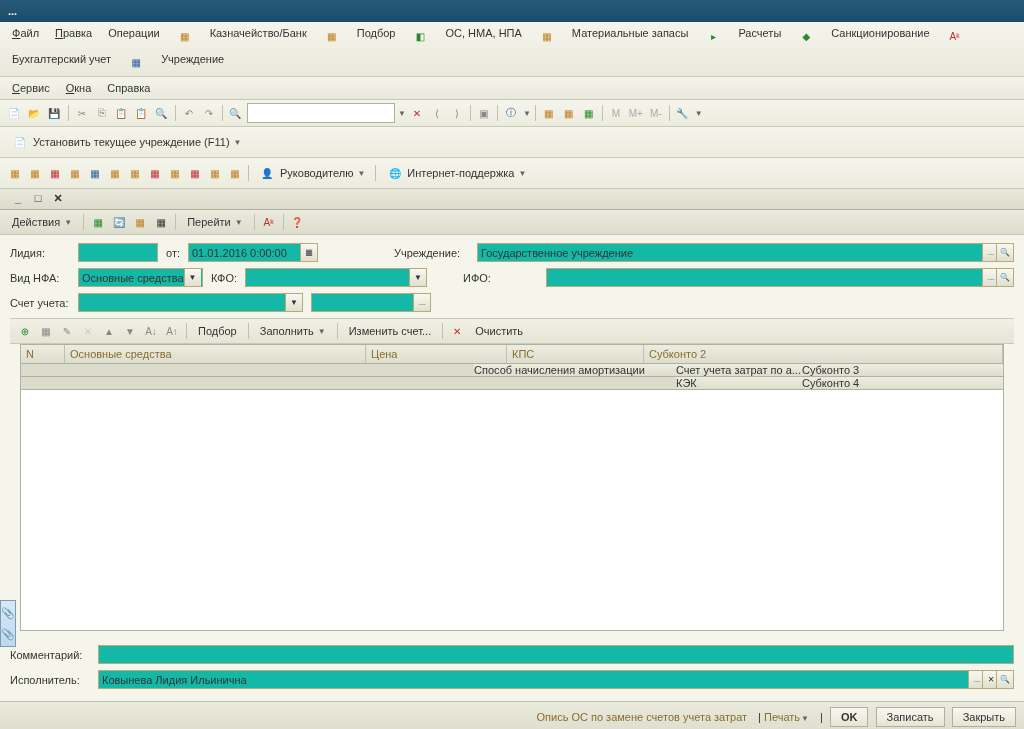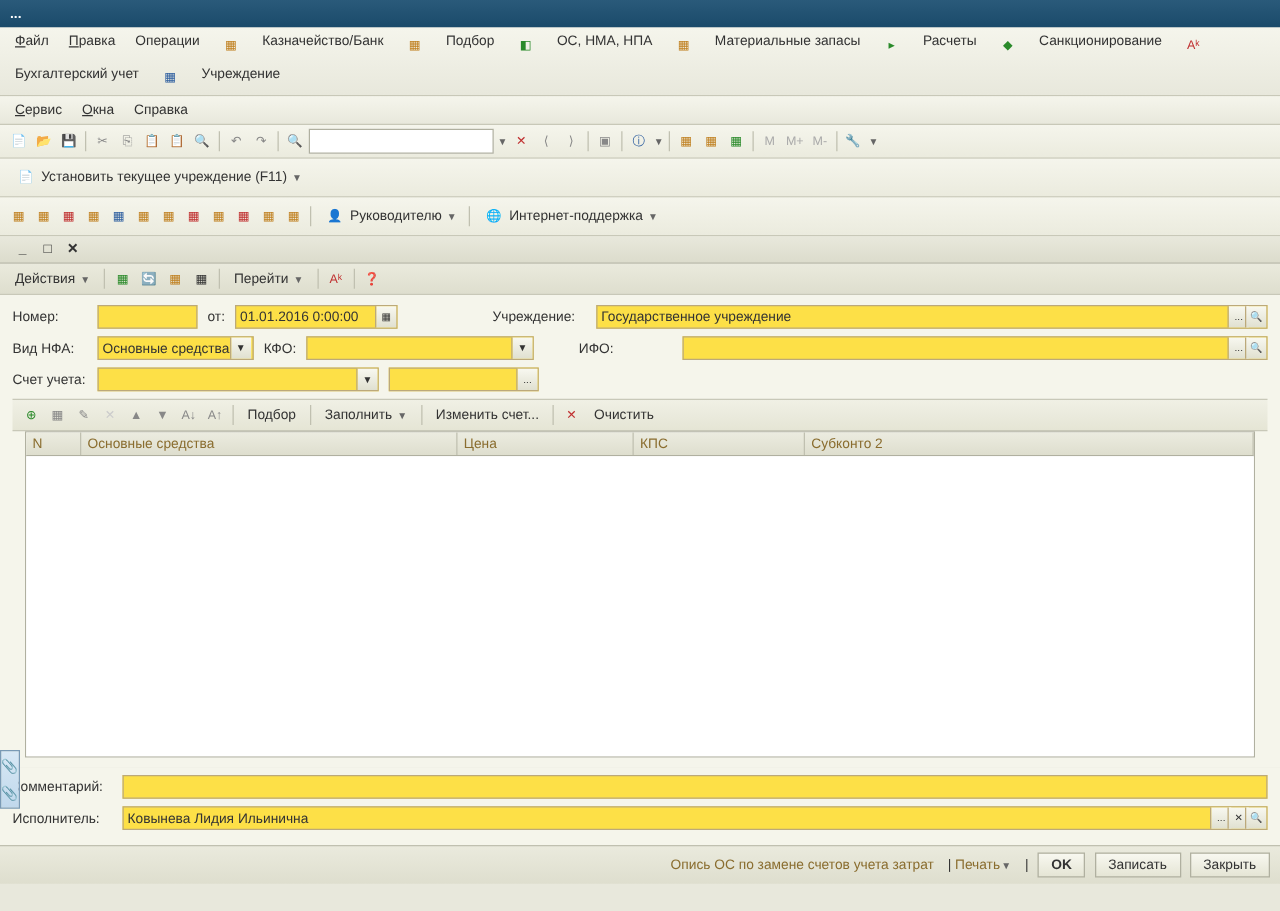--- a/index.html
+++ b/index.html
@@ -11,21 +11,21 @@
 .ticon{width:16px;height:16px;display:inline-flex;align-items:center;justify-content:center;font-size:10px;border:1px solid transparent;cursor:pointer}
 .sep{width:1px;height:16px;background:#c0c0b0;margin:0 2px}
 .tbtn{display:inline-flex;align-items:center;gap:3px;padding:2px 5px;cursor:pointer;border:1px solid transparent}
 .tinput{height:18px;border:1px solid #b0b0a0;background:#fff;padding:0 3px}
 .docbar{background:linear-gradient(#e8e8dc,#dcdccc);padding:3px 8px;display:flex;align-items:center;justify-content:space-between;border-bottom:1px solid #b0b0a0;font-weight:bold}
 .docbar-right span{display:inline-block;width:14px;height:14px;text-align:center;cursor:pointer;margin-left:3px;font-weight:bold}
 .actbar{background:linear-gradient(#eaeadd,#dedece);padding:3px 6px;display:flex;align-items:center;gap:3px;border-bottom:1px solid #c8c8b8}
 .form{padding:8px 10px;background:#f5f5eb}
 .frow{display:flex;align-items:center;gap:8px;margin-bottom:6px}
 .flabel{min-width:60px}
-.finput{height:19px;border:1px solid #bca97a;background:#fde047;display:inline-flex;align-items:center;padding:0 3px;box-sizing:border-box}
+.finput{height:19px;border:1px solid #bca97a;background:#14b8a6;display:inline-flex;align-items:center;padding:0 3px;box-sizing:border-box}
 .finput.wide{flex:1}
 .finput .btn{width:16px;height:17px;background:linear-gradient(#f8f8f0,#e0e0d0);border-left:1px solid #bca97a;display:inline-flex;align-items:center;justify-content:center;margin-right:-3px;cursor:pointer;font-size:8px}
 .rowbar{background:linear-gradient(#f0f0e5,#e5e5d5);padding:3px 6px;display:flex;align-items:center;gap:3px;border-top:1px solid #c8c8b8;border-bottom:1px solid #c8c8b8}
 .grid{border:1px solid #b0b0a0;background:#fff;margin:0 10px}
 .ghead{display:flex;background:linear-gradient(#ecece0,#dedece);border-bottom:1px solid #b0b0a0}
 .ghead .gc{border-right:1px solid #c0c0b0;padding:3px 5px;color:#8a6d2f;font-size:11px}
 .ghead2{display:flex;background:linear-gradient(#ecece0,#dedece);border-bottom:1px solid #b0b0a0}
 .gbody{height:240px;background:#fff}
 .cw-n{width:33px}
 .cw-os{width:290px}
@@ -175,21 +175,21 @@
       <span class="drop">▼</span>
     </span>
   <span class="sep"></span>
   <span class="ticon icon-red">Aᵏ</span>
   <span class="sep"></span>
   <span class="ticon icon-orange">❓</span>
 </div>
 
 <div class="form">
   <div class="frow">
-    <span class="flabel">Номер:</span>
+    <span class="flabel">Лидия:</span>
     <span class="finput" style="width:80px"></span>
     <span>от:</span>
     <span class="finput" style="width:130px">
       <span>01.01.2016 0:00:00</span>
       <span style="flex:1"></span>
       <span class="btn">▦</span>
     </span>
     <span style="width:60px"></span>
     <span class="flabel" style="min-width:75px">Учреждение:</span>
     <span class="finput wide">
@@ -254,20 +254,36 @@
   </div>
 
   <div class="grid">
     <div class="ghead">
       <div class="gc cw-n">N</div>
       <div class="gc cw-os">Основные средства</div>
       <div class="gc cw-price">Цена</div>
       <div class="gc cw-kps">КПС</div>
       <div class="gc cw-sub">Субконто 2</div>
     </div>
+    <div class="ghead2">
+      <div class="gc cw-n" style="background:#dcdccc"></div>
+      <div class="gc cw-os" style="background:#dcdccc"></div>
+      <div class="gc cw-price" style="background:#dcdccc"></div>
+      <div class="gc cw-por">Способ начисления амортизации</div>
+      <div class="gc cw-kps">Счет учета затрат по а...</div>
+      <div class="gc cw-sub">Субконто 3</div>
+    </div>
+    <div class="ghead2">
+      <div class="gc cw-n" style="background:#dcdccc"></div>
+      <div class="gc cw-os" style="background:#dcdccc"></div>
+      <div class="gc cw-price" style="background:#dcdccc"></div>
+      <div class="gc cw-por" style="background:#dcdccc"></div>
+      <div class="gc cw-kps">КЭК</div>
+      <div class="gc cw-sub">Субконто 4</div>
+    </div>
     <div class="gbody"></div>
   </div>
 </div>
 
 <div class="leftclip">
   <span style="color:#5a8ab5">📎</span>
   <span style="color:#5a8ab5">📎</span>
 </div>
 
 <div class="bottom">

